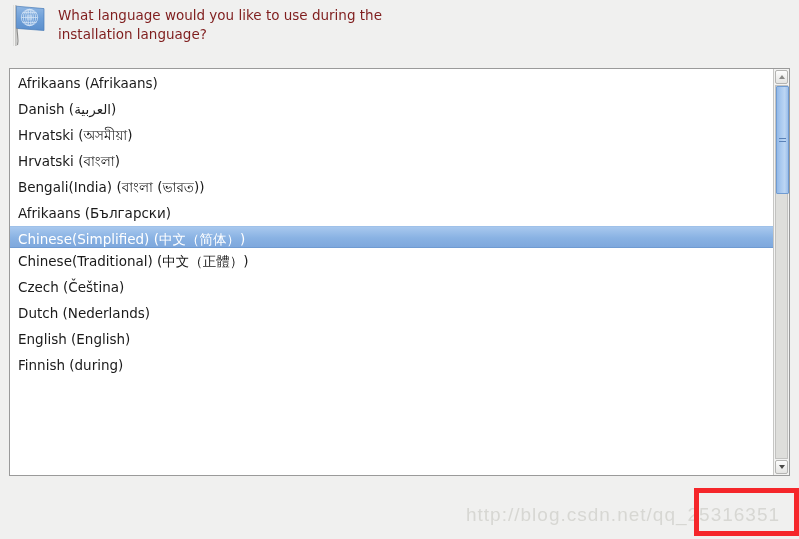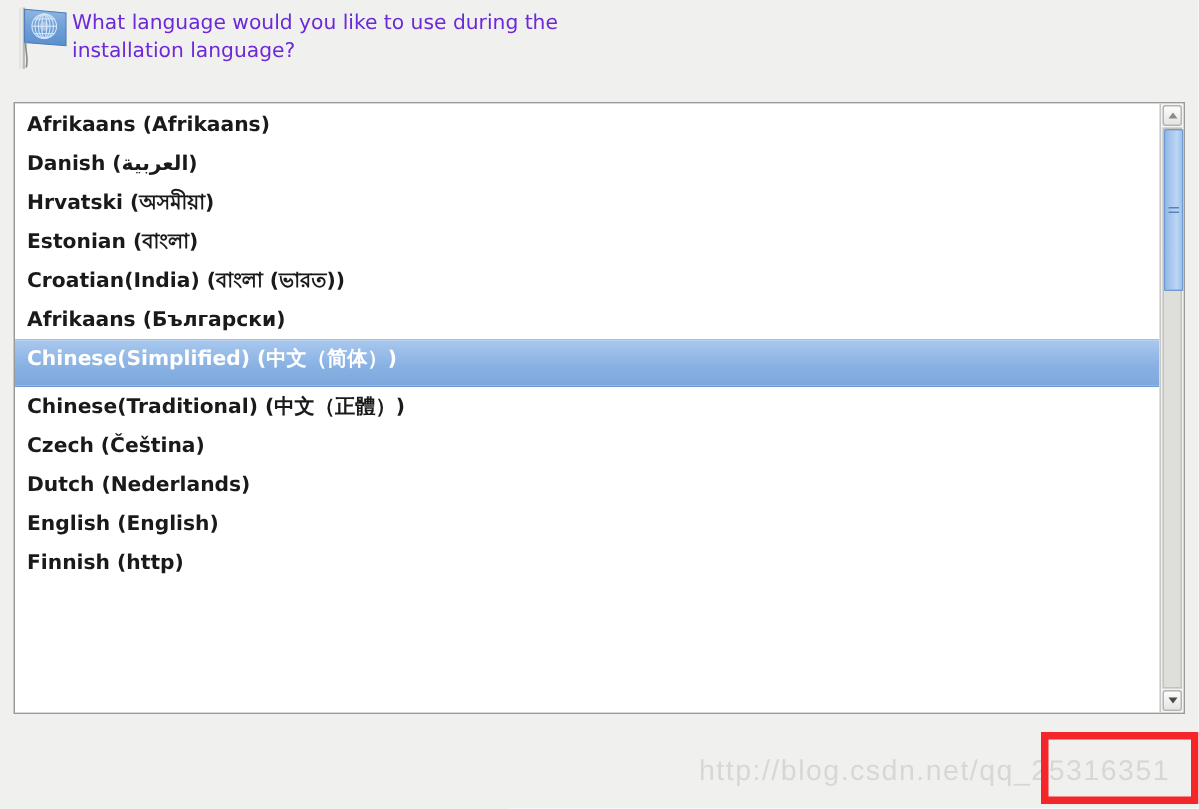--- a/index.html
+++ b/index.html
@@ -26,41 +26,41 @@
     align-items: flex-start;
   }
   #flag-icon {
     width: 40px;
     height: 44px;
     margin-left: 8px;
     margin-top: 3px;
     flex: 0 0 auto;
   }
   #header-text {
+    margin-left: 10px;
     margin-top: 6px;
     font-size: 13.5px;
     line-height: 19px;
-    color: #6d28d9;
+    color: #7f1d1d;
     max-width: 400px;
   }
   #header-text div { white-space: nowrap; }
 
   
   #listbox {
     position: absolute;
     left: 9px;
     top: 68px;
     width: 781px;
     height: 408px;
     box-sizing: border-box;
     border: 1px solid #9a9a9a;
     background: #ffffff;
     display: flex;
     overflow: hidden;
-    font-weight: bold;
   }
   #list-scrollarea {
     position: relative;
     flex: 1 1 auto;
     overflow: hidden;
     background: #ffffff;
   }
   #list-items {
     position: absolute;
     left: 0;
@@ -75,21 +75,21 @@
     font-size: 13.5px;
     color: #1a1a1a;
     white-space: nowrap;
     box-sizing: border-box;
   }
   .list-item.selected {
     background: linear-gradient(to bottom, #a8c8ee 0%, #89b2e3 55%, #7ea8dd 100%);
     color: #ffffff;
     border-top: 1px solid #9fc1e9;
     border-bottom: 1px solid #6f9bd2;
-    height: 32px;
+    height: 22px;
     line-height: 24px;
   }
 
   
   #scrollbar {
     width: 16px;
     flex: 0 0 16px;
     background: #f3f3f2;
     border-left: 1px solid #c6c6c4;
     position: relative;
@@ -219,29 +219,29 @@
     <div>installation language?</div>
   </div>
 </div>
 
 <div id="listbox">
   <div id="list-scrollarea">
     <div id="list-items">
         <div class="list-item">Afrikaans (Afrikaans)</div>
         <div class="list-item">Danish (العربية)</div>
         <div class="list-item">Hrvatski (অসমীয়া)</div>
-        <div class="list-item">Estonian (বাংলা)</div>
-        <div class="list-item">Croatian(India) (বাংলা (ভারত))</div>
+        <div class="list-item">Hrvatski (বাংলা)</div>
+        <div class="list-item">Bengali(India) (বাংলা (ভারত))</div>
         <div class="list-item">Afrikaans (Български)</div>
         <div class="list-item selected">Chinese(Simplified) (中文（简体）)</div>
         <div class="list-item">Chinese(Traditional) (中文（正體）)</div>
         <div class="list-item">Czech (Čeština)</div>
         <div class="list-item">Dutch (Nederlands)</div>
         <div class="list-item">English (English)</div>
-        <div class="list-item">Finnish (http)</div>
+        <div class="list-item">Finnish (during)</div>
       </div>
   </div>
 
   <div id="scrollbar">
     <div class="sb-btn" id="sb-up">
       <span class="sb-arrow"></span>
     </div>
     <div id="sb-track">
       <div id="sb-thumb" style="height: 108px; top: 0px;">
         <div id="sb-grip">

